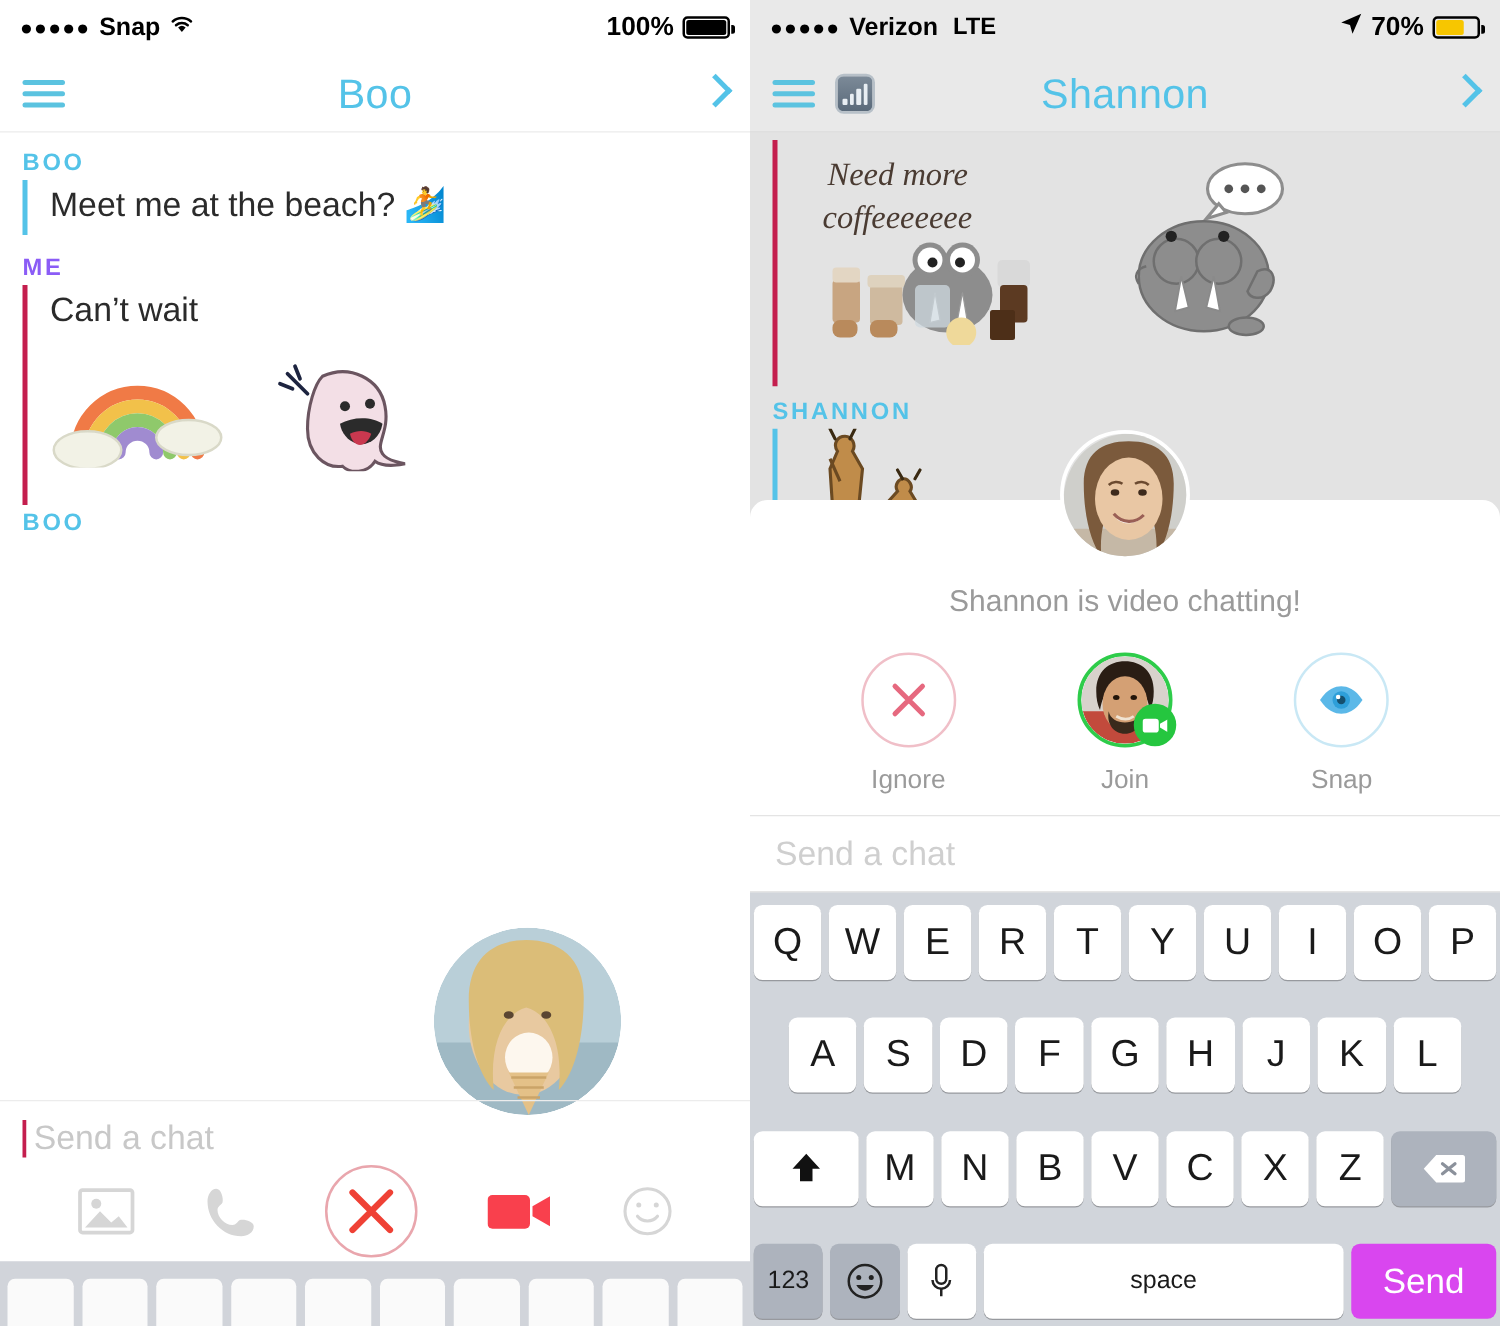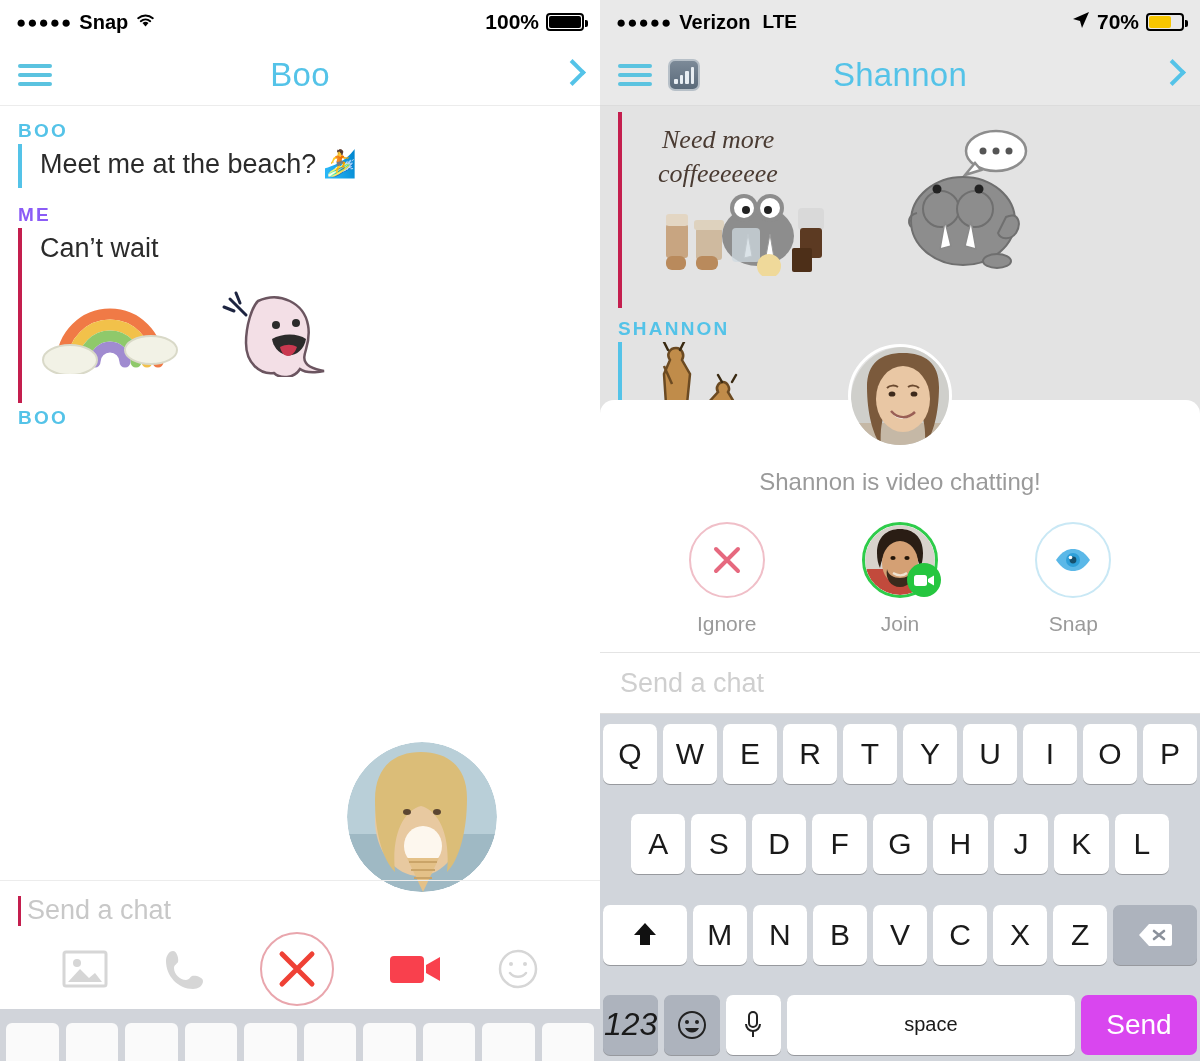--- a/index.html
+++ b/index.html
@@ -177,21 +177,21 @@
     display: flex; align-items: center; justify-content: center;
     font-size: 30px; color: #1a1a1a; cursor: pointer;
     box-shadow: 0 1px 0 rgba(0,0,0,.28);
     flex: 1; min-width: 0;
   }
   .krow2 { padding: 0 28px; }
   .key-fn { background: #adb3bd; }
   .key-wide { flex: 1.55; }
   .key-space { flex: 5.2; font-size: 20px; }
   .key-send { background: #d946ef; color: #fff; flex: 2.1; font-size: 28px; box-shadow:none;}
-  .key-123 { font-size: 32px; font-style: italic; }
+  .key-123 { font-size: 20px; }
   .krow4 { gap: 6px; }
 </style>
 </head>
 <body>
 
 <div class="panel panel-left">
 
   <div class="statusbar">
     <div class="sb-left">
       <span class="dots">●●●●●</span>

